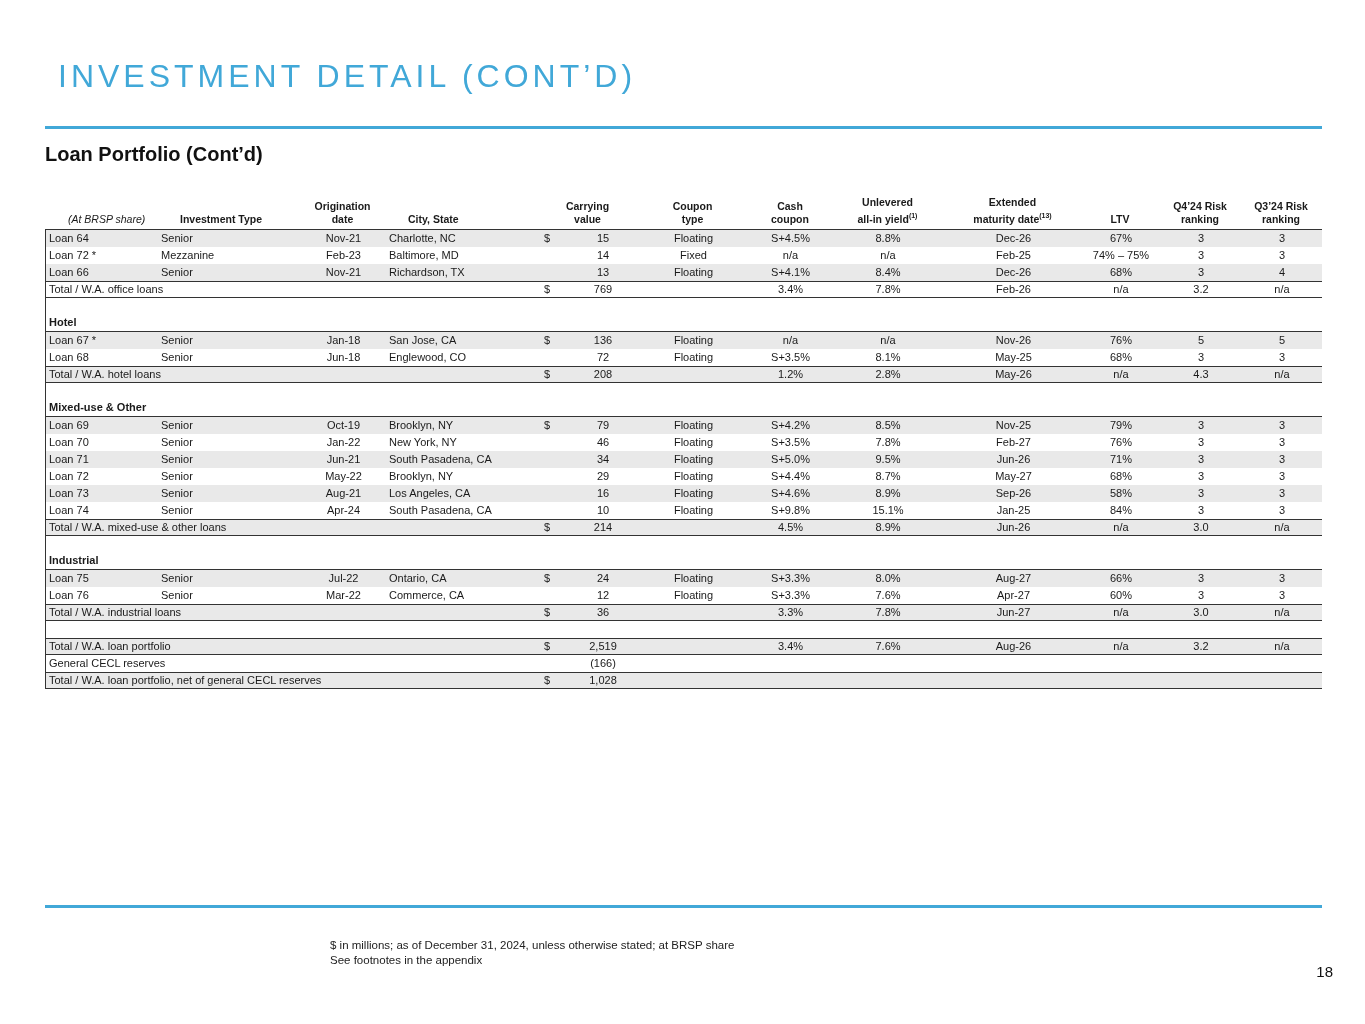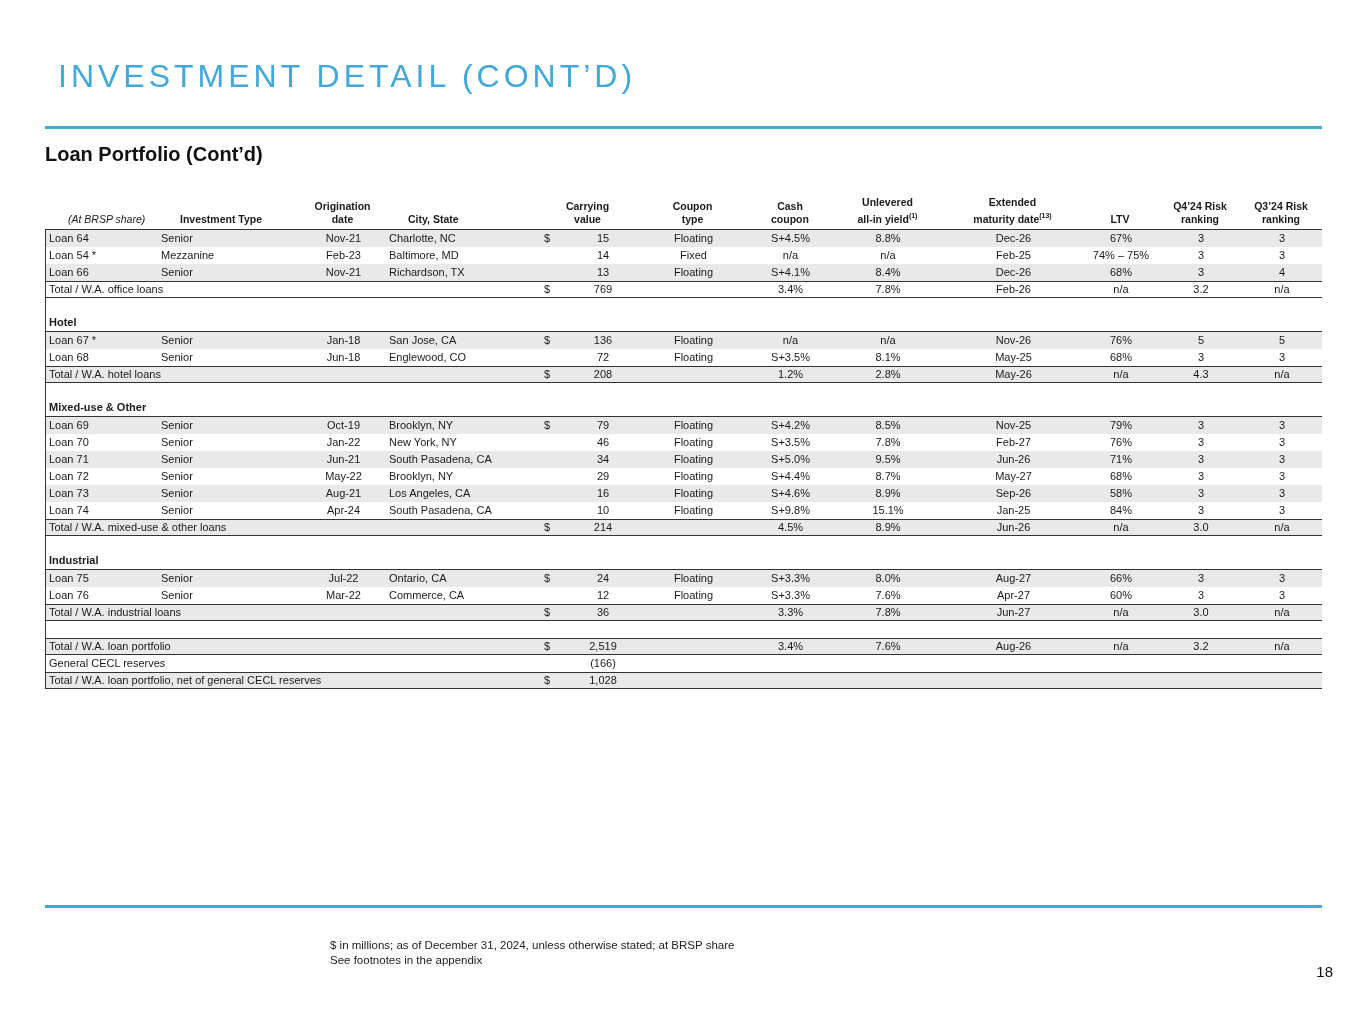--- a/index.html
+++ b/index.html
@@ -147,21 +147,21 @@
           <div class="c ar">15</div>
           <div class="c ac">Floating</div>
           <div class="c ar">S+4.5%</div>
           <div class="c ar">8.8%</div>
           <div class="c ac">Dec-26</div>
           <div class="c ac">67%</div>
           <div class="c ac">3</div>
           <div class="c ac">3</div>
         </div>
         <div class="trow loan">
-          <div class="c al">Loan 54 *</div>
+          <div class="c al">Loan 72 *</div>
           <div class="c al">Mezzanine</div>
           <div class="c ac">Feb-23</div>
           <div class="c al">Baltimore, MD</div>
           <div class="c al"></div>
           <div class="c ar">14</div>
           <div class="c ac">Fixed</div>
           <div class="c ar">n/a</div>
           <div class="c ar">n/a</div>
           <div class="c ac">Feb-25</div>
           <div class="c ac">74% – 75%</div>

